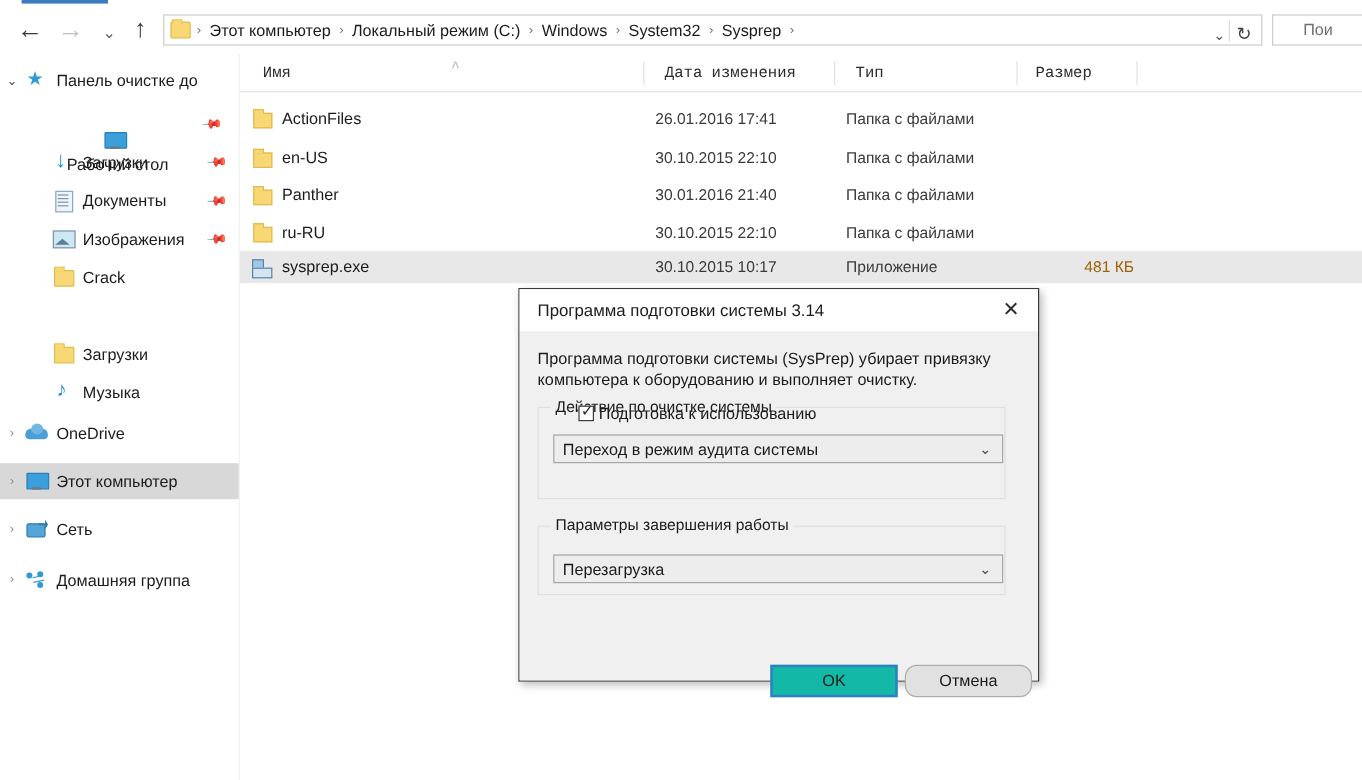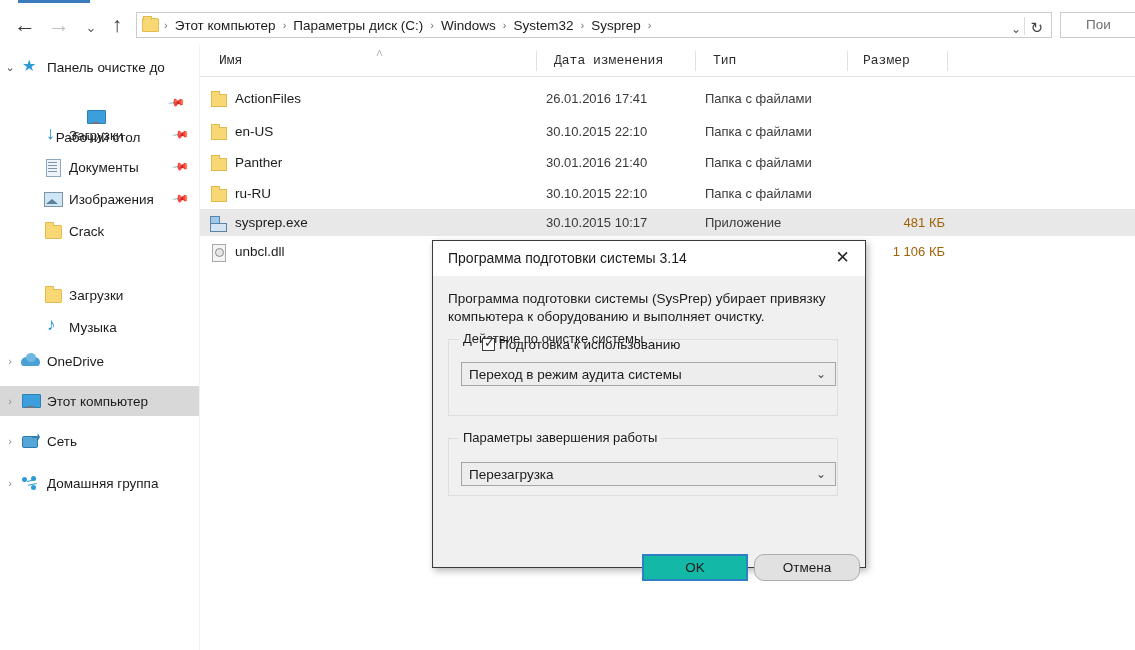--- a/index.html
+++ b/index.html
@@ -152,21 +152,21 @@
   <div class="navbtn" id="nav-back">←</div>
   <div class="navbtn" id="nav-forward">→</div>
   <div class="navbtn" id="nav-recent">⌄</div>
   <div class="navbtn" id="nav-up">↑</div>
 
   <div id="addressbar">
     <div id="addr-folder-icon"></div>
     <span class="crumb-sep">›</span>
     <span class="crumb">Этот компьютер</span>
     <span class="crumb-sep">›</span>
-    <span class="crumb">Параметры диск (C:)</span>
+    <span class="crumb">Локальный режим (C:)</span>
     <span class="crumb-sep">›</span>
     <span class="crumb">Windows</span>
     <span class="crumb-sep">›</span>
     <span class="crumb">System32</span>
     <span class="crumb-sep">›</span>
     <span class="crumb">Sysprep</span>
     <span class="crumb-sep">›</span>
     <span id="addr-dropdown">⌄</span>
     <span id="addr-divider"></span>
     <span id="addr-refresh">↻</span>
@@ -293,29 +293,20 @@
     </div>
     <div class="row selected" style="top: 164px;">
       <div class="cell-name">
         <span class="fileicon fi-exe"></span>
         <span class="nm">sysprep.exe</span>
       </div>
       <div class="cell-date">30.10.2015 10:17</div>
       <div class="cell-type">Приложение</div>
       <div class="cell-size">481 КБ</div>
     </div>
-    <div class="row" style="top: 193px;">
-      <div class="cell-name">
-        <span class="fileicon fi-dll"></span>
-        <span class="nm">unbcl.dll</span>
-      </div>
-      <div class="cell-date">30.10.2015 10:17</div>
-      <div class="cell-type">Расширение при</div>
-      <div class="cell-size">1 106 КБ</div>
-    </div>
   </div>
 
 <div id="dialog">
   <div id="dlg-titlebar">
     <div id="dlg-title">Программа подготовки системы 3.14</div>
     <div id="dlg-close">✕</div>
   </div>
   <div id="dlg-body">
     <div id="dlg-desc">Программа подготовки системы (SysPrep) убирает привязку компьютера к оборудованию и выполняет очистку.</div>
 

